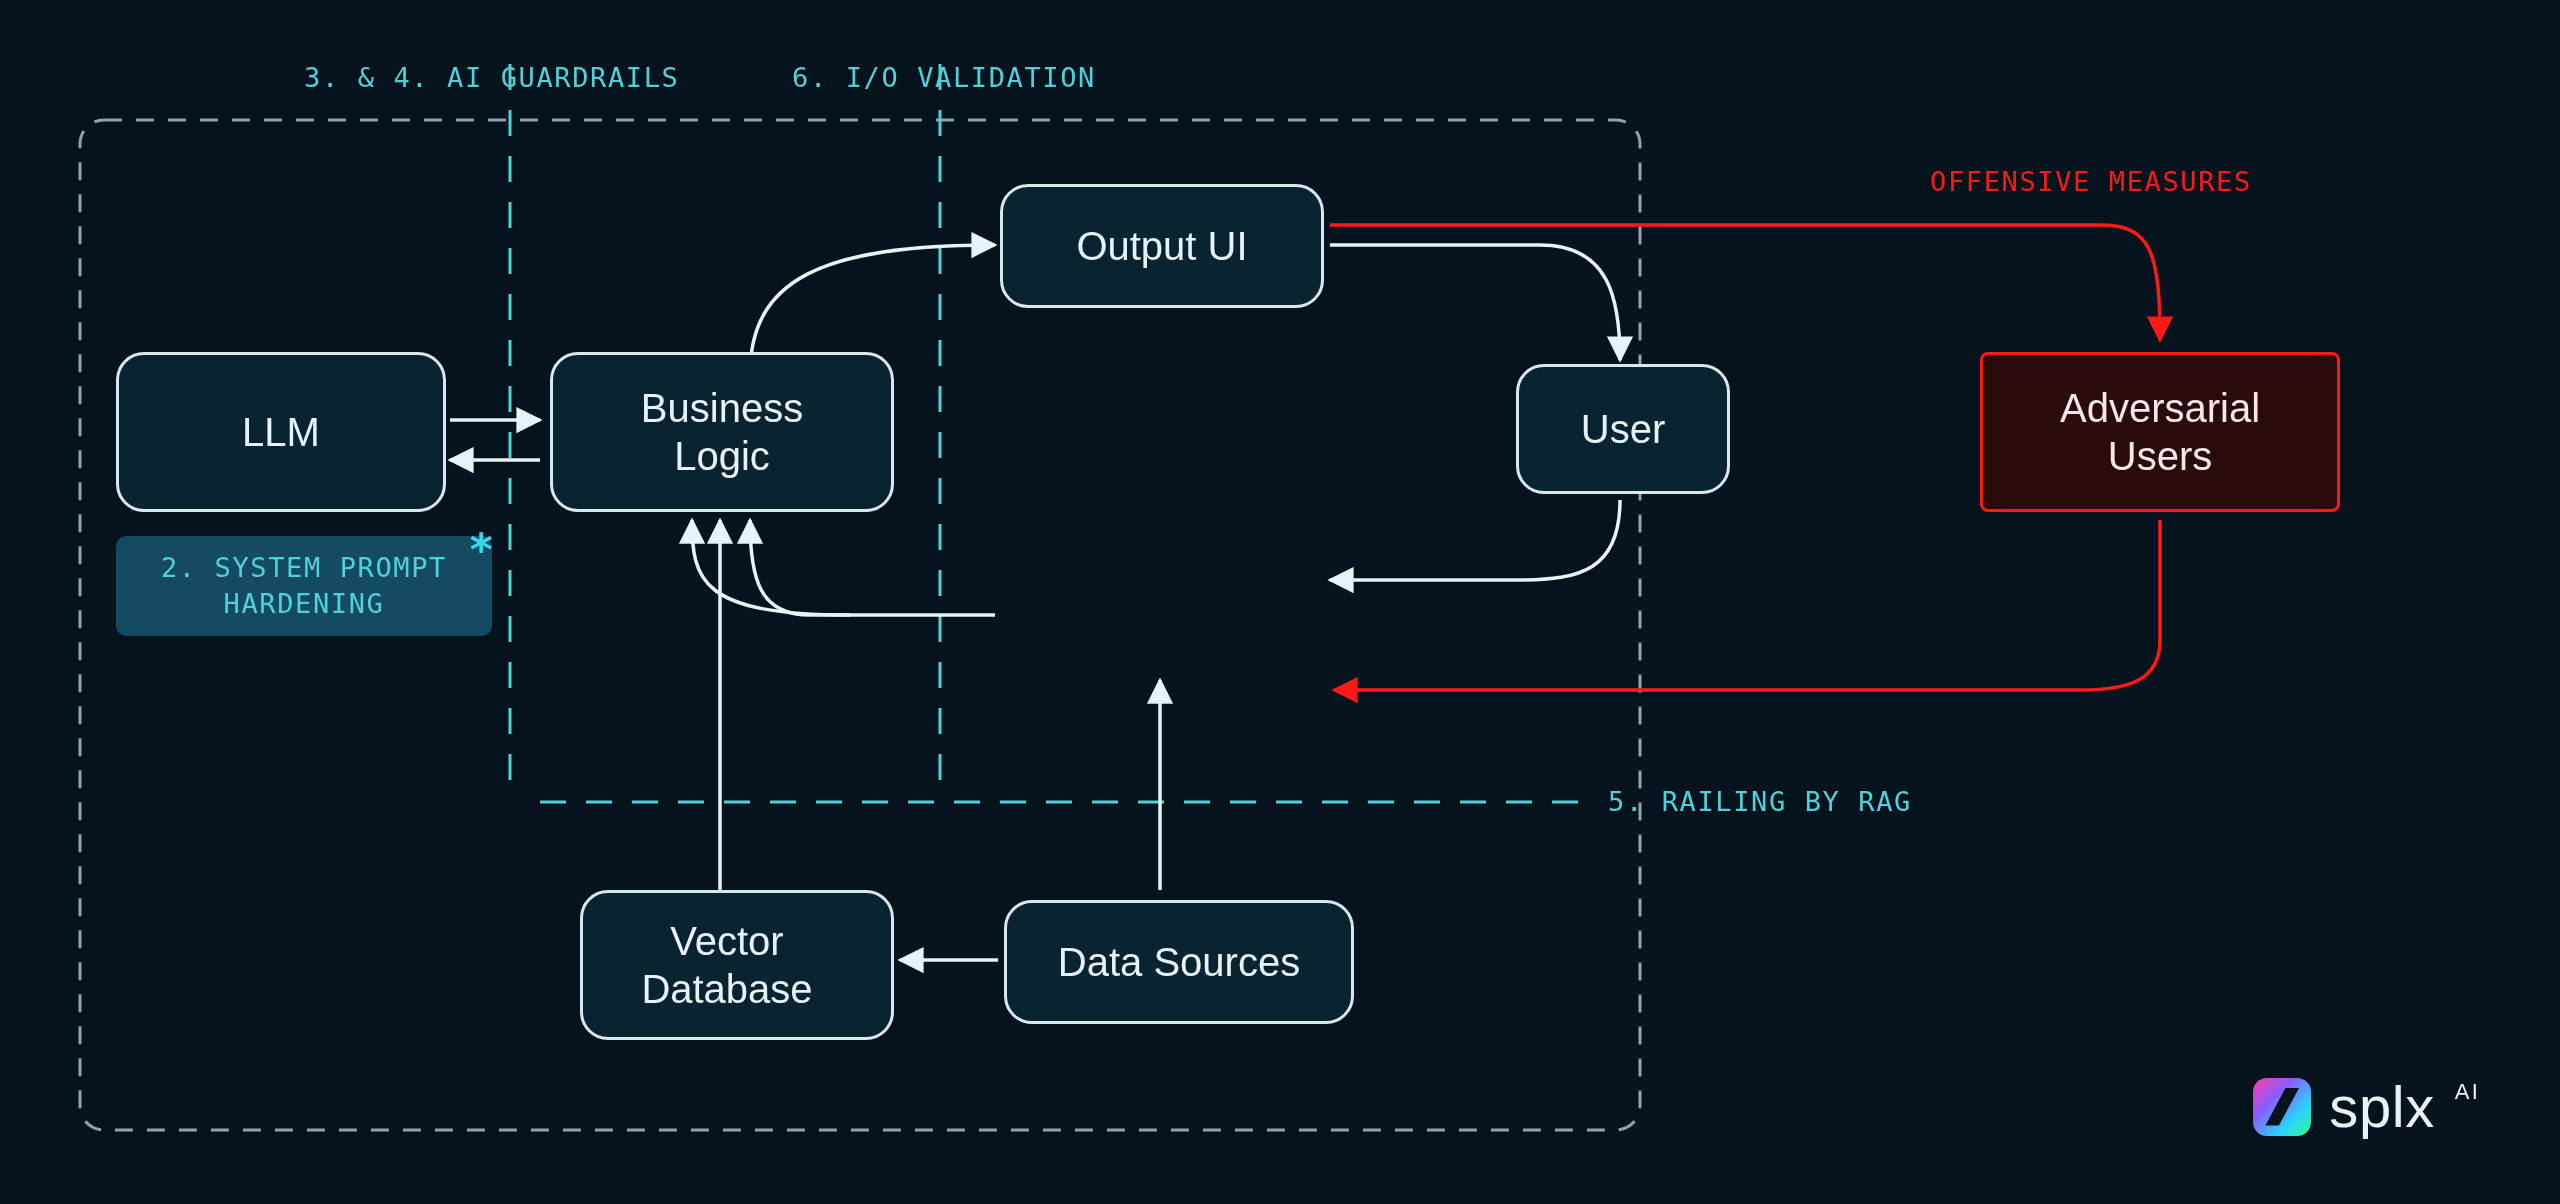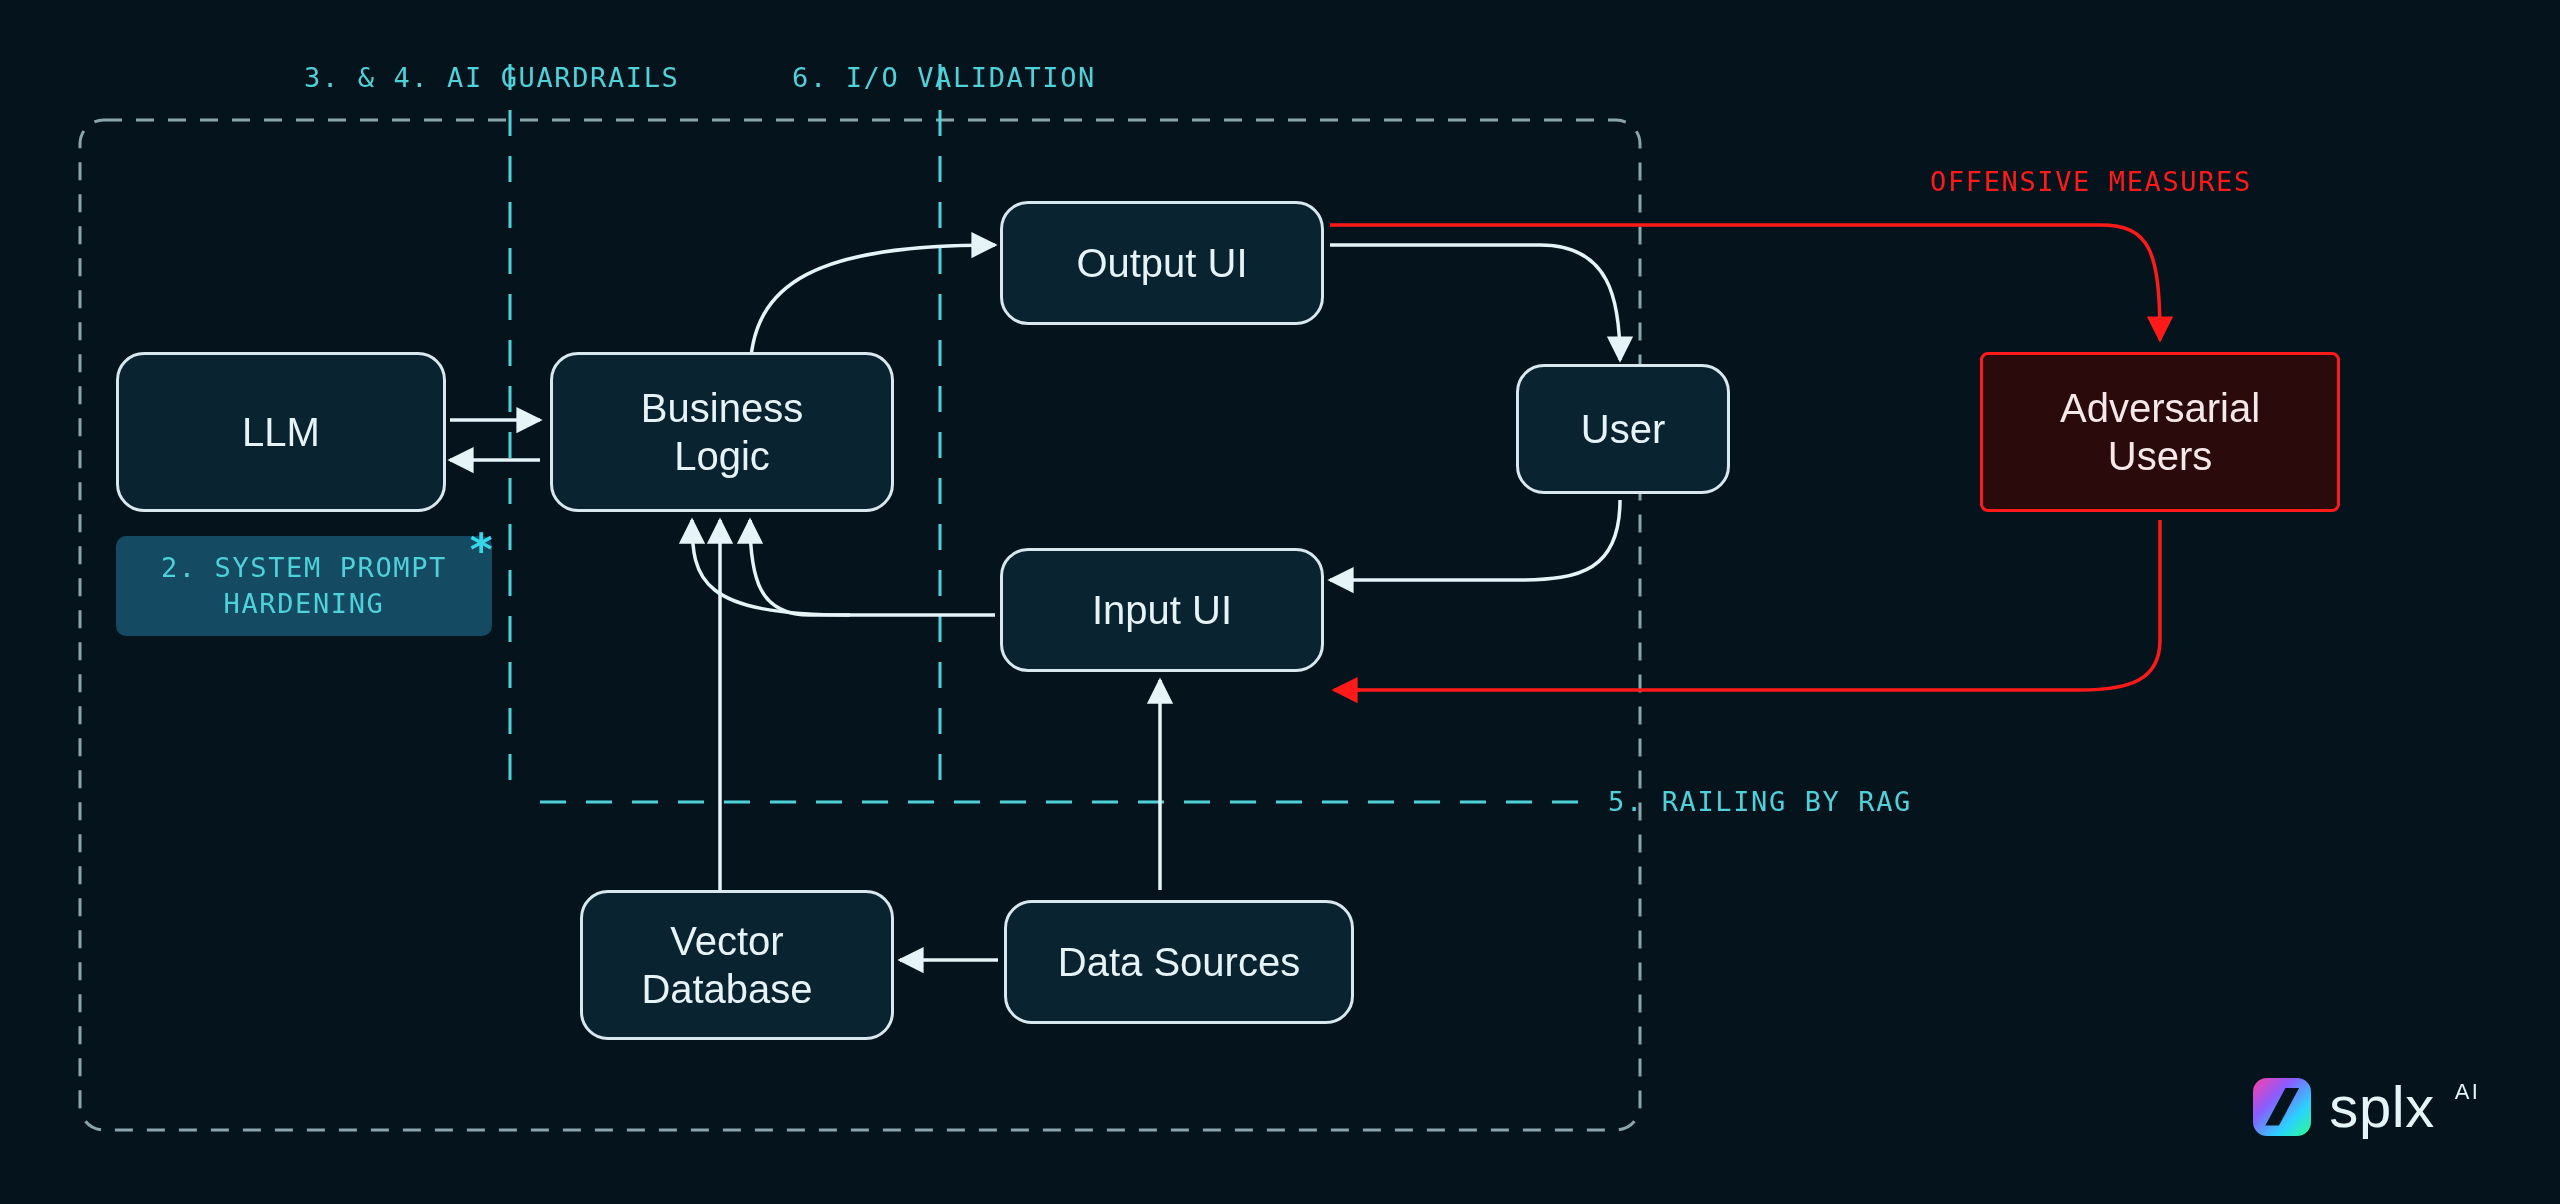--- a/index.html
+++ b/index.html
@@ -177,23 +177,22 @@
 
   <div class="highlight-box" style="left:96px; top:516px; width:376px; height:100px;">2. SYSTEM PROMPT
 HARDENING</div>
   <div class="star" style="left:448px; top:504px;">*</div>
 
   <div class="node" style="left:96px; top:332px; width:330px; height:160px;">LLM</div>
 
   <div class="node" style="left:530px; top:332px; width:344px; height:160px; white-space:pre-line;">Business
 Logic</div>
 
-  <div class="node" style="left:980px; top:164px; width:324px; height:124px;margin-top:17px;">Output UI</div>
-
-  <div class="node" style="left:980px; top:528px; width:324px; height:124px;">Input UI</div>
+  <div class="node" style="left:980px; top:164px; width:324px; height:124px;">Output UI</div>
+
 
   <div class="node" style="left:1496px; top:344px; width:214px; height:130px;">User</div>
 
   <div class="node adv-node" style="left:1960px; top:332px; width:360px; height:160px; white-space:pre-line;border-radius:8px;">Adversarial
 Users</div>
 
   <div class="node" style="left:560px; top:870px; width:314px; height:150px; white-space:pre-line;padding-left:8px;">Vector
 Database</div>
 
   <div class="node" style="left:984px; top:880px; width:350px; height:124px;border-radius:28px;">Data Sources</div>

